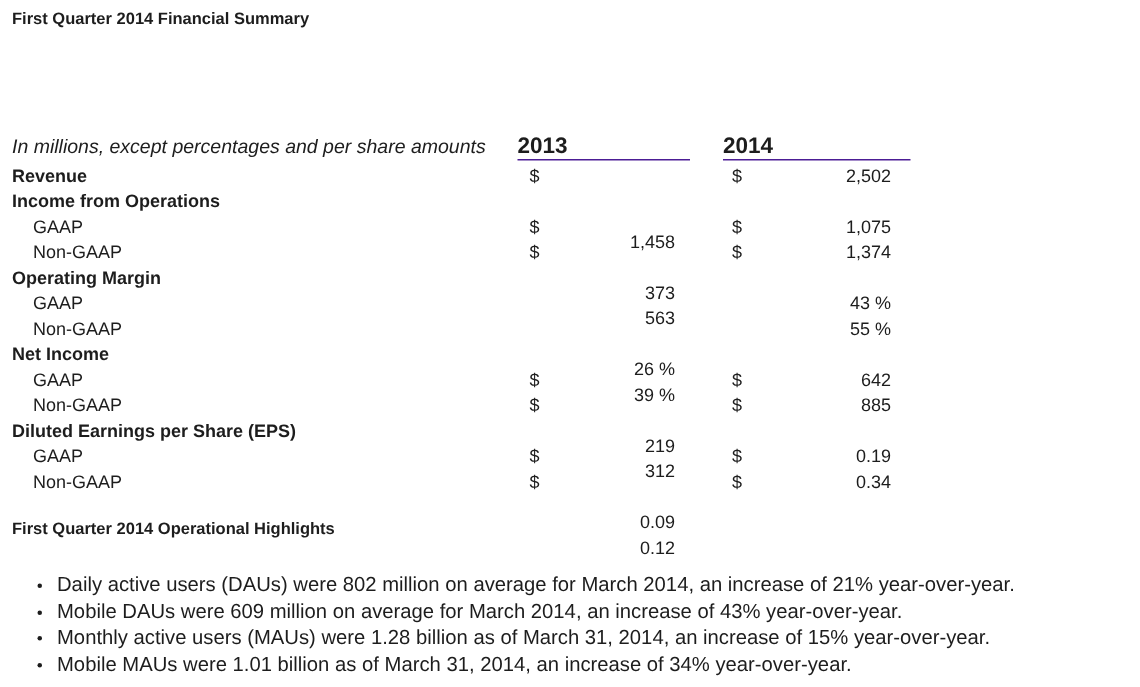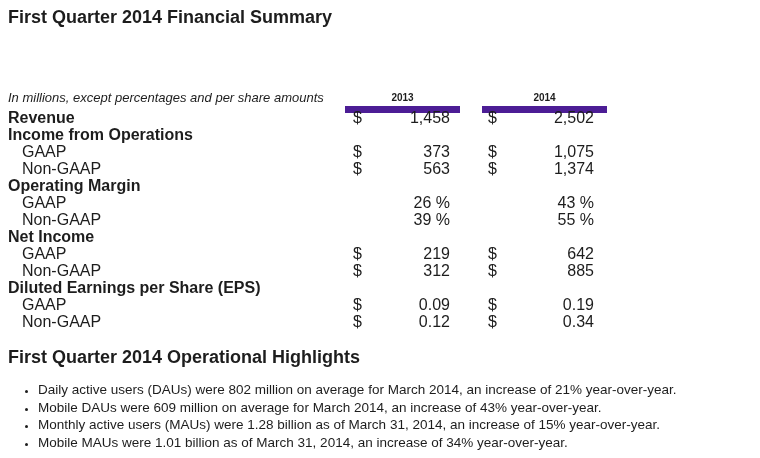--- a/index.html
+++ b/index.html
@@ -9,21 +9,21 @@
     height: 458px;
     background: #ffffff;
     color: #1d1d1d;
     font-family: "Liberation Sans", sans-serif;
     overflow: hidden;
   }
   .h-title {
     position: absolute;
     left: 8px;
     margin: 0;
-    font-size: 18px;
+    font-size: 11px;
     font-weight: bold;
     color: #1d1d1d;
     white-space: nowrap;
   }
   #fin-title { top: 7px; }
   #ops-title { top: 347px; }
 
   
   .period-header {
     position: absolute;
@@ -46,51 +46,50 @@
     line-height: 16px;
     font-style: italic;
     font-size: 13px;
     white-space: nowrap;
   }
   .yearcol {
     position: absolute;
     top: 90px;
     height: 16px;
     line-height: 15px;
-    text-align: center;
     font-weight: bold;
-    font-size: 10px;
-    border-bottom: 7px solid #4c1d95;
+    font-size: 15px;
+    border-bottom: 1px solid #4c1d95;
   }
   .y2013 { left: 345px; width: 115px; }
   .y2014 { left: 482px; width: 125px; }
 
   .rows {
     position: absolute;
     left: 0;
     top: 109px;
     width: 760px;
   }
   .trow {
     display: grid;
     grid-template-columns: 345px 115px 22px 125px;
     height: 17px;
     line-height: 17px;
-    font-size: 16px;
+    font-size: 12px;
   }
   .lbl { grid-column: 1; white-space: nowrap; }
   .lbl.main { padding-left: 8px; font-weight: bold; }
   .lbl.sub  { padding-left: 22px; }
   .c  { position: relative; }
   .c1 { grid-column: 2; }
   .c2 { grid-column: 4; }
   .c .d { position: absolute; top: 0; }
   .c .v { position: absolute; top: 0; }
   .c1 .d { left: 8px; }
-  .c1 .v { right: 10px; }
+  .c1 .v { right: 10px; margin-top: 44px; }
   .c2 .d { left: 6px; }
   .c2 .v { right: 13px; }
 
   .highlights {
     position: absolute;
     left: 12px;
     top: 381px;
     width: 744px;
     margin: 0;
     padding: 0 0 0 26px;

